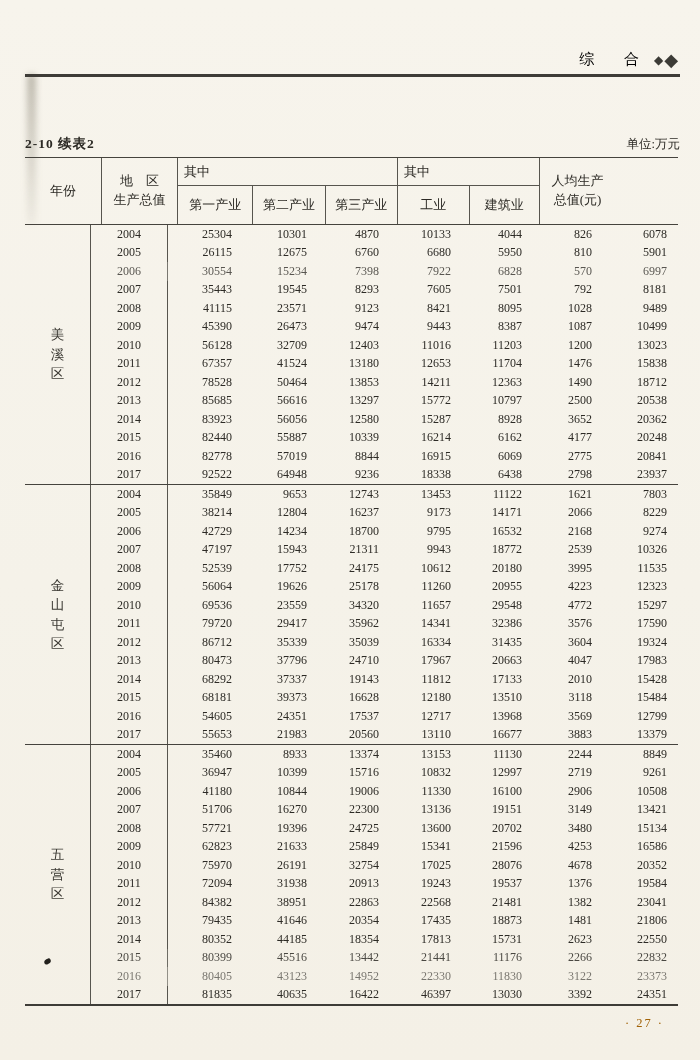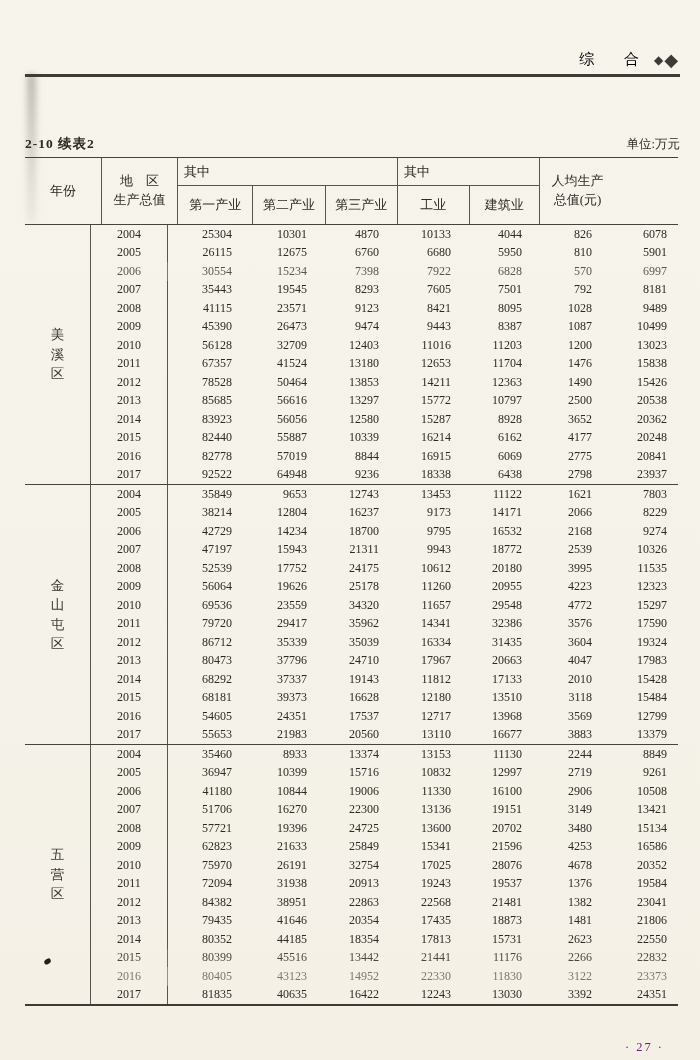--- a/index.html
+++ b/index.html
@@ -27,21 +27,21 @@
   .header-rule{
     position:absolute;top:74px;left:25px;width:655px;height:3px;background:#3e3c37;
   }
   .table-caption-row{
     position:absolute;top:135px;left:25px;width:655px;display:flex;
     justify-content:space-between;align-items:flex-end;
   }
   .table-label{font-size:13.5px;font-weight:700;letter-spacing:1px;}
   .unit-label{font-size:12.5px;}
   .page-number{
-    position:absolute;top:1040px;right:36px;font-size:12.5px;color:#701a75;letter-spacing:2px;
+    position:absolute;top:1016px;right:36px;font-size:12.5px;color:#a16207;letter-spacing:2px;
   }
   .ink-speck{
     position:absolute;left:44px;top:959px;width:7px;height:5px;background:#23211d;
     border-radius:60% 40% 55% 45%;transform:rotate(-28deg);
   }
 
   
   .stat-table{
     position:absolute;left:25px;top:157px;width:653px;
     border-top:1.6px solid #45433d;
@@ -226,21 +226,21 @@
             <div class="c-num c-n7">15838</div>
           </div>
           <div class="data-row">
             <div class="c-year">2012</div>
             <div class="c-num c-n1">78528</div>
             <div class="c-num c-n2">50464</div>
             <div class="c-num c-n3">13853</div>
             <div class="c-num c-n4">14211</div>
             <div class="c-num c-n5">12363</div>
             <div class="c-num c-n6">1490</div>
-            <div class="c-num c-n7">15426</div>
+            <div class="c-num c-n7">18712</div>
           </div>
           <div class="data-row">
             <div class="c-year">2013</div>
             <div class="c-num c-n1">85685</div>
             <div class="c-num c-n2">56616</div>
             <div class="c-num c-n3">13297</div>
             <div class="c-num c-n4">15772</div>
             <div class="c-num c-n5">10797</div>
             <div class="c-num c-n6">2500</div>
             <div class="c-num c-n7">20538</div>
@@ -572,21 +572,21 @@
             <div class="c-num c-n4">22330</div>
             <div class="c-num c-n5">11830</div>
             <div class="c-num c-n6">3122</div>
             <div class="c-num c-n7">23373</div>
           </div>
           <div class="data-row">
             <div class="c-year">2017</div>
             <div class="c-num c-n1">81835</div>
             <div class="c-num c-n2">40635</div>
             <div class="c-num c-n3">16422</div>
-            <div class="c-num c-n4">12243</div>
+            <div class="c-num c-n4">46397</div>
             <div class="c-num c-n5">13030</div>
             <div class="c-num c-n6">3392</div>
             <div class="c-num c-n7">24351</div>
           </div>
         </div>
       </div>
     </div>
 </div>
 
 <div class="page-number">· 27 ·</div>

